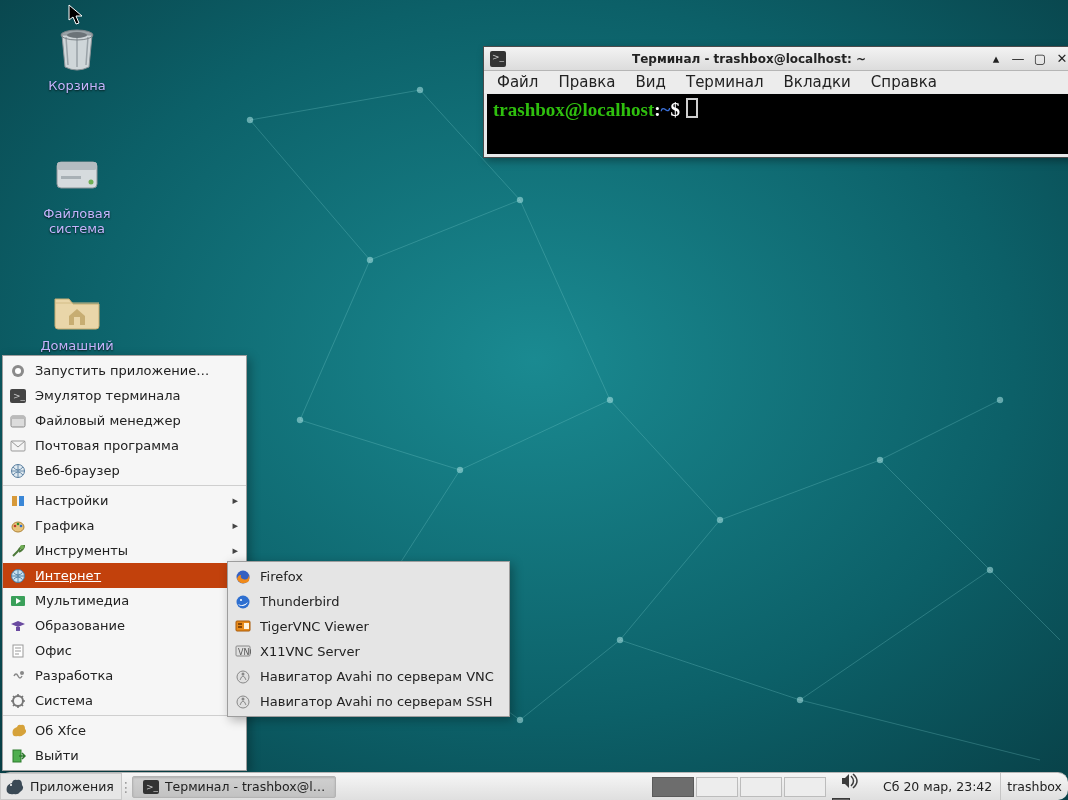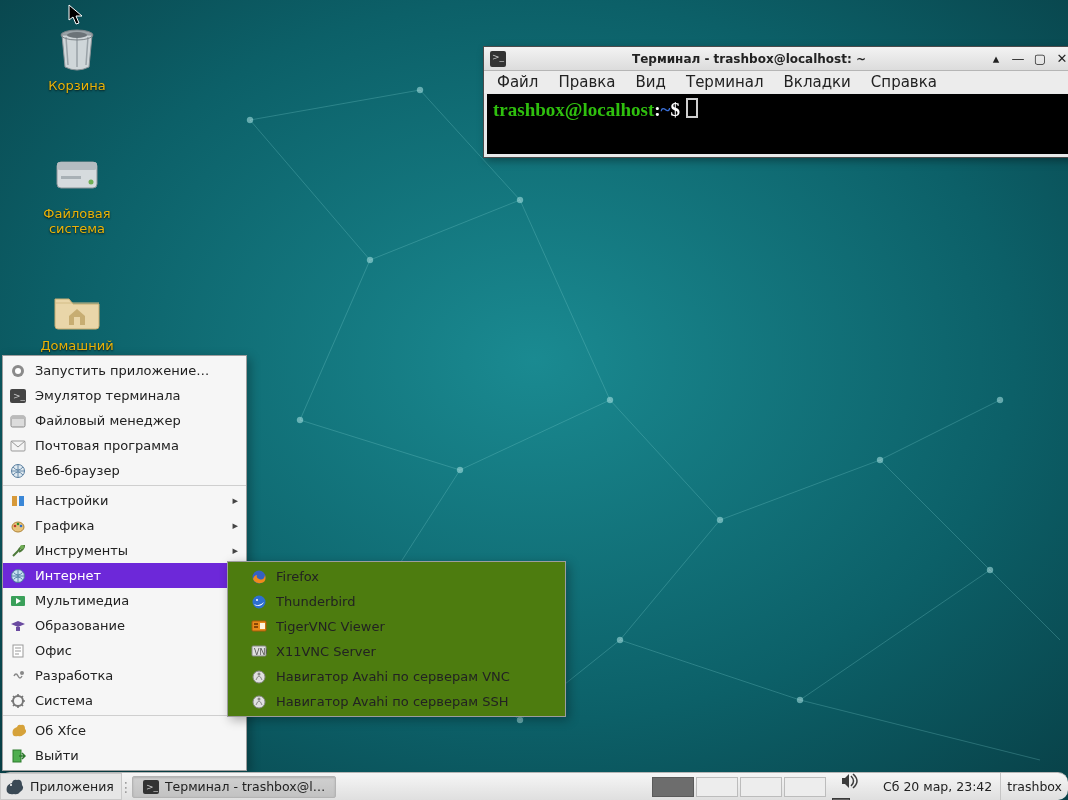--- a/index.html
+++ b/index.html
@@ -6,21 +6,21 @@
   html, body { width: 1068px; height: 800px; overflow: hidden; font-family: "DejaVu Sans", Arial, sans-serif; font-size: 13px; }
   .desktop {
     position: relative; width: 1068px; height: 800px;
     background: #0c5f6a;
   }
   .desktop .wallpaper-lines {
     position:absolute; inset:0;
     pointer-events:none;
   }
   
-  .desktop-icon { position:absolute; width:110px; text-align:center; color:#eab308; font-size:13px; text-shadow:0 1px 2px rgba(0,0,0,.8); cursor:pointer;}
+  .desktop-icon { position:absolute; width:110px; text-align:center; color:#c4b5fd; font-size:13px; text-shadow:0 1px 2px rgba(0,0,0,.8); cursor:pointer;}
   .desktop-icon .glyph { width:56px; height:52px; margin:0 auto 4px; display:flex; align-items:center; justify-content:center;}
   
   .window {
     position:absolute; left:483px; top:46px; width:596px; height:112px;
     background:#e8e9ea; border:1px solid #4b4b4b; box-shadow: 3px 3px 8px rgba(0,0,0,.35);
   }
   .titlebar { height:24px; background:linear-gradient(#f3f3f3,#dcdcdc); border-bottom:1px solid #b5b5b5;
     display:flex; align-items:center; padding:0 6px; font-size:12px; color:#222;}
   .titlebar .ticon { width:16px; height:16px; background:#333; border-radius:2px; margin-right:8px; display:inline-block; position:relative;}
   .titlebar .ticon::after { content:">_"; color:#ccc; font-size:9px; position:absolute; left:2px; top:1px;}
@@ -38,28 +38,28 @@
   
   .menu {
     position:absolute; left:2px; bottom:29px; width:245px;
     background:#f6f6f6; border:1px solid #9d9d9d; box-shadow: 3px 3px 10px rgba(0,0,0,.3);
     padding:2px 0;
   }
   .menu-item { height:25px; display:flex; align-items:center; padding:0 8px 0 6px; color:#222; cursor:pointer; font-size:13px;}
   .menu-item .mi-icon { width:18px; height:18px; margin-right:8px; flex:0 0 18px; display:flex; align-items:center; justify-content:center;}
   .menu-item .mi-label { flex:1; white-space:nowrap; overflow:hidden; text-overflow:ellipsis;}
   .menu-item .mi-arrow { font-size:11px; color:#444;}
-  .menu-item.selected { background:#6d28d9; color:#fff;}
+  .menu-item.selected { background:#c2410c; color:#fff;text-decoration:underline;}
   .menu-item.selected .mi-arrow { color:#fff;}
   .menu-sep { height:1px; margin:2px 0; background:#cfcfcf;}
   
   .submenu {
-    position:absolute; left:227px; bottom:83px; width:339px;
-    background:#4d7c0f; border:1px solid #9d9d9d; box-shadow: 3px 3px 10px rgba(0,0,0,.3);
-    padding:2px 16px;
+    position:absolute; left:227px; bottom:83px; width:283px;
+    background:#e5e5e5; border:1px solid #9d9d9d; box-shadow: 3px 3px 10px rgba(0,0,0,.3);
+    padding:2px 0;
   }
   
   .taskbar {
     position:absolute; left:0; right:0; bottom:0; height:28px;
     background:linear-gradient(#f6f6f6,#dfdfdf); border-top:1px solid #b5b5b5;
     display:flex; align-items:center; font-size:12.5px; color:#222;border-radius:10px;
   }
   .tb-launcher { display:flex; align-items:center; height:100%; padding:0 8px 0 4px; gap:6px; cursor:pointer; }
   .tb-launcher.active { background:#e6e6e6; box-shadow: inset 0 0 0 1px #c9c9c9;}
   .tb-sep { width:8px; height:100%; display:flex; align-items:center; justify-content:center; color:#999; cursor:grab;}

